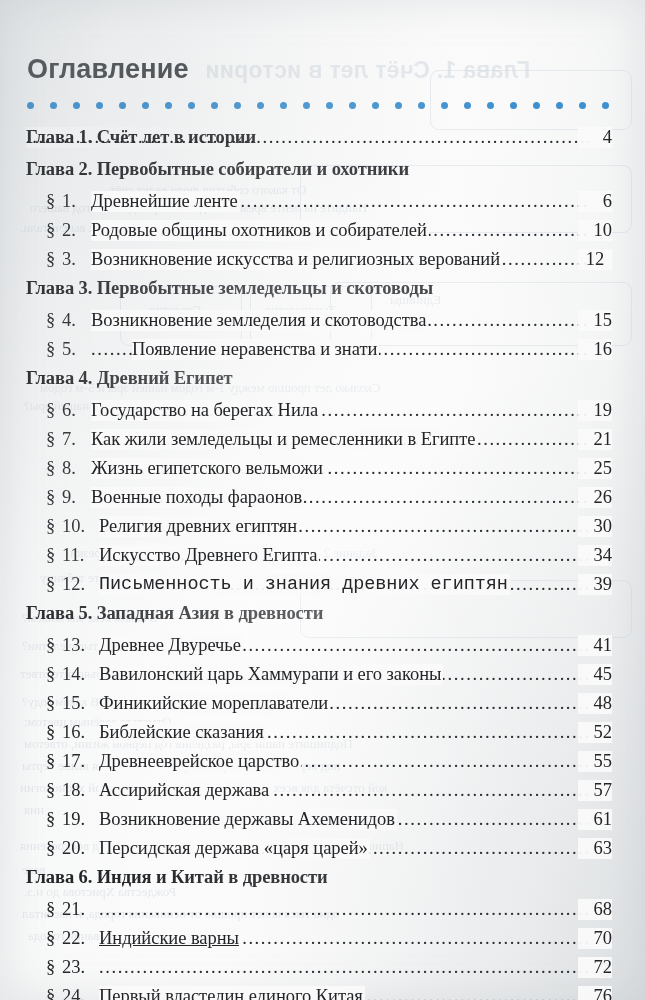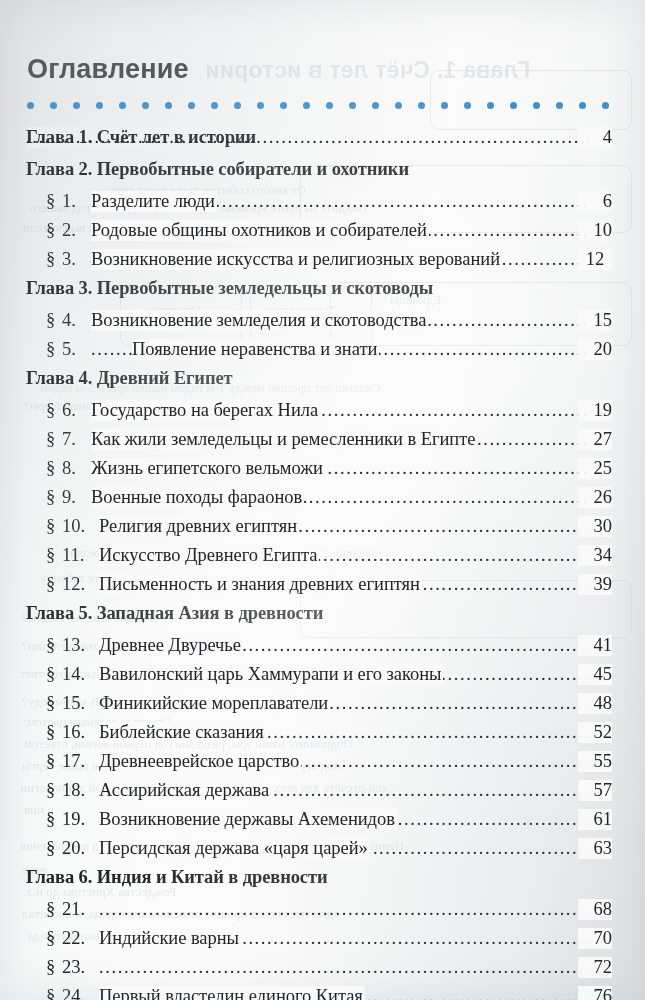--- a/index.html
+++ b/index.html
@@ -271,21 +271,21 @@
         <span class="label" style="background: linear-gradient(90deg, rgba(250, 250, 250, 0.94), rgba(250, 250, 250, 0.94)); padding-right: 6px;">Глава 1. Счёт лет в истории</span>
         <span class="page" style="background: linear-gradient(90deg, rgba(250, 250, 250, 0.94), rgba(250, 250, 250, 0.94));">4</span>
       </div>
       <div class="row chapter">
         <span class="label">Глава 2. Первобытные собиратели и охотники</span>
       </div>
       <div class="row section">
         <span class="leader">......................................................................................................................................................</span>
         <span class="marker">§</span>
         <span class="num">1.</span>
-        <span class="title" style="background: linear-gradient(90deg, rgba(250, 250, 250, 0.94), rgba(250, 250, 250, 0.94));">Разделите люди </span>
+        <span class="title" style="background: linear-gradient(90deg, rgba(250, 250, 250, 0.94), rgba(250, 250, 250, 0.94));">Древнейшие ленте </span>
         <span class="page" style="background: linear-gradient(90deg, rgba(250, 250, 250, 0.94), rgba(250, 250, 250, 0.94));">6</span>
       </div>
       <div class="row section">
         <span class="leader">......................................................................................................................................................</span>
         <span class="marker">§</span>
         <span class="num">2.</span>
         <span class="title" style="background: linear-gradient(90deg, rgba(250, 250, 250, 0.94), rgba(250, 250, 250, 0.94));">Родовые общины охотников и собирателей</span>
         <span class="page" style="background: linear-gradient(90deg, rgba(250, 250, 250, 0.94), rgba(250, 250, 250, 0.94));">10</span>
       </div>
       <div class="row section">
@@ -303,38 +303,38 @@
         <span class="marker">§</span>
         <span class="num">4.</span>
         <span class="title" style="background: linear-gradient(90deg, rgba(250, 250, 250, 0.94), rgba(250, 250, 250, 0.94));">Возникновение земледелия и скотоводства</span>
         <span class="page" style="background: linear-gradient(90deg, rgba(250, 250, 250, 0.94), rgba(250, 250, 250, 0.94));">15</span>
       </div>
       <div class="row section">
         <span class="leader">......................................................................................................................................................</span>
         <span class="marker">§</span>
         <span class="num">5.</span>
         <span class="title" style="background: linear-gradient(90deg, rgba(250, 250, 250, 0.94), rgba(250, 250, 250, 0.94)); margin-left: 41px;">Появление неравенства и знати</span>
-        <span class="page" style="background: linear-gradient(90deg, rgba(250, 250, 250, 0.94), rgba(250, 250, 250, 0.94));">20</span>
+        <span class="page" style="background: linear-gradient(90deg, rgba(250, 250, 250, 0.94), rgba(250, 250, 250, 0.94));">16</span>
       </div>
       <div class="row chapter">
         <span class="label">Глава 4. Древний Египет</span>
       </div>
       <div class="row section">
         <span class="leader">......................................................................................................................................................</span>
         <span class="marker">§</span>
         <span class="num">6.</span>
         <span class="title" style="background: linear-gradient(90deg, rgba(250, 250, 250, 0.94), rgba(250, 250, 250, 0.94));">Государство на берегах Нила </span>
         <span class="page" style="background: linear-gradient(90deg, rgba(250, 250, 250, 0.94), rgba(250, 250, 250, 0.94));">19</span>
       </div>
       <div class="row section">
         <span class="leader">......................................................................................................................................................</span>
         <span class="marker">§</span>
         <span class="num">7.</span>
         <span class="title" style="background: linear-gradient(90deg, rgba(250, 250, 250, 0.94), rgba(250, 250, 250, 0.94));">Как жили земледельцы и ремесленники в Египте</span>
-        <span class="page" style="background: linear-gradient(90deg, rgba(250, 250, 250, 0.94), rgba(250, 250, 250, 0.94));">27</span>
+        <span class="page" style="background: linear-gradient(90deg, rgba(250, 250, 250, 0.94), rgba(250, 250, 250, 0.94));">21</span>
       </div>
       <div class="row section">
         <span class="leader">......................................................................................................................................................</span>
         <span class="marker">§</span>
         <span class="num">8.</span>
         <span class="title" style="background: linear-gradient(90deg, rgba(250, 250, 250, 0.94), rgba(250, 250, 250, 0.94));">Жизнь египетского вельможи</span>
         <span class="page" style="background: linear-gradient(90deg, rgba(250, 250, 250, 0.94), rgba(250, 250, 250, 0.94));">25</span>
       </div>
       <div class="row section">
         <span class="leader">......................................................................................................................................................</span>
@@ -354,21 +354,21 @@
         <span class="leader">......................................................................................................................................................</span>
         <span class="marker">§</span>
         <span class="num">11.</span>
         <span class="title" style="background: linear-gradient(90deg, rgba(250, 250, 250, 0.94), rgba(250, 250, 250, 0.94));">Искусство Древнего Египта</span>
         <span class="page" style="background: linear-gradient(90deg, rgba(250, 250, 250, 0.94), rgba(250, 250, 250, 0.94));">34</span>
       </div>
       <div class="row section wide">
         <span class="leader">......................................................................................................................................................</span>
         <span class="marker">§</span>
         <span class="num">12.</span>
-        <span class="title" style="background: linear-gradient(90deg, rgba(250, 250, 250, 0.94), rgba(250, 250, 250, 0.94));">Письменность и знания древних египтян</span>
+        <span class="title" style="background: linear-gradient(90deg, rgba(250, 250, 250, 0.94), rgba(250, 250, 250, 0.94)); font-family: Liberation Mono, monospace;">Письменность и знания древних египтян</span>
         <span class="page" style="background: linear-gradient(90deg, rgba(250, 250, 250, 0.94), rgba(250, 250, 250, 0.94));">39</span>
       </div>
       <div class="row chapter">
         <span class="label">Глава 5. Западная Азия в древности</span>
       </div>
       <div class="row section wide">
         <span class="leader">......................................................................................................................................................</span>
         <span class="marker">§</span>
         <span class="num">13.</span>
         <span class="title" style="background: linear-gradient(90deg, rgba(250, 250, 250, 0.94), rgba(250, 250, 250, 0.94));">Древнее Двуречье </span>
@@ -429,21 +429,21 @@
       <div class="row section wide">
         <span class="leader">......................................................................................................................................................</span>
         <span class="marker">§</span>
         <span class="num">21.</span>
         <span class="page" style="background: linear-gradient(90deg, rgba(250, 250, 250, 0.94), rgba(250, 250, 250, 0.94));">68</span>
       </div>
       <div class="row section wide">
         <span class="leader">......................................................................................................................................................</span>
         <span class="marker">§</span>
         <span class="num">22.</span>
-        <span class="title" style="background: linear-gradient(90deg, rgba(250, 250, 250, 0.94), rgba(250, 250, 250, 0.94));">Индийские варны</span>
+        <span class="title" style="background: linear-gradient(90deg, rgba(250, 250, 250, 0.94), rgba(250, 250, 250, 0.94)); text-decoration: underline;">Индийские варны</span>
         <span class="page" style="background: linear-gradient(90deg, rgba(250, 250, 250, 0.94), rgba(250, 250, 250, 0.94));">70</span>
       </div>
       <div class="row section wide">
         <span class="leader">......................................................................................................................................................</span>
         <span class="marker">§</span>
         <span class="num">23.</span>
         <span class="page" style="background: linear-gradient(90deg, rgba(250, 250, 250, 0.94), rgba(250, 250, 250, 0.94));">72</span>
       </div>
       <div class="row section wide">
         <span class="leader">......................................................................................................................................................</span>

